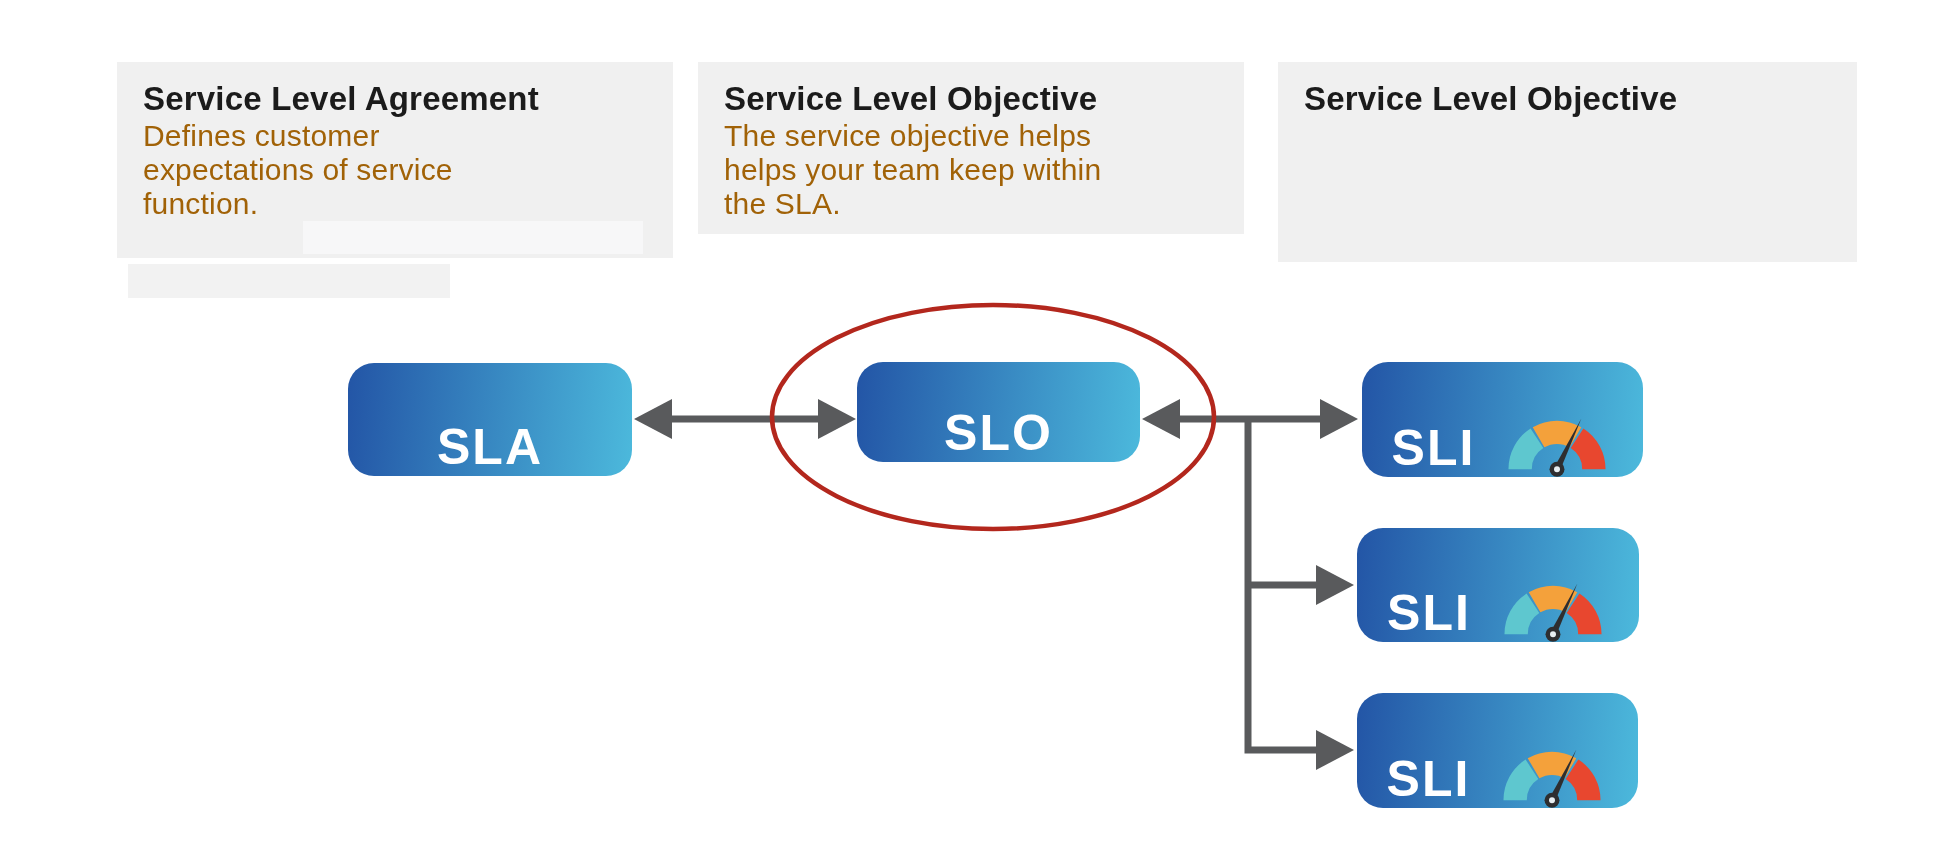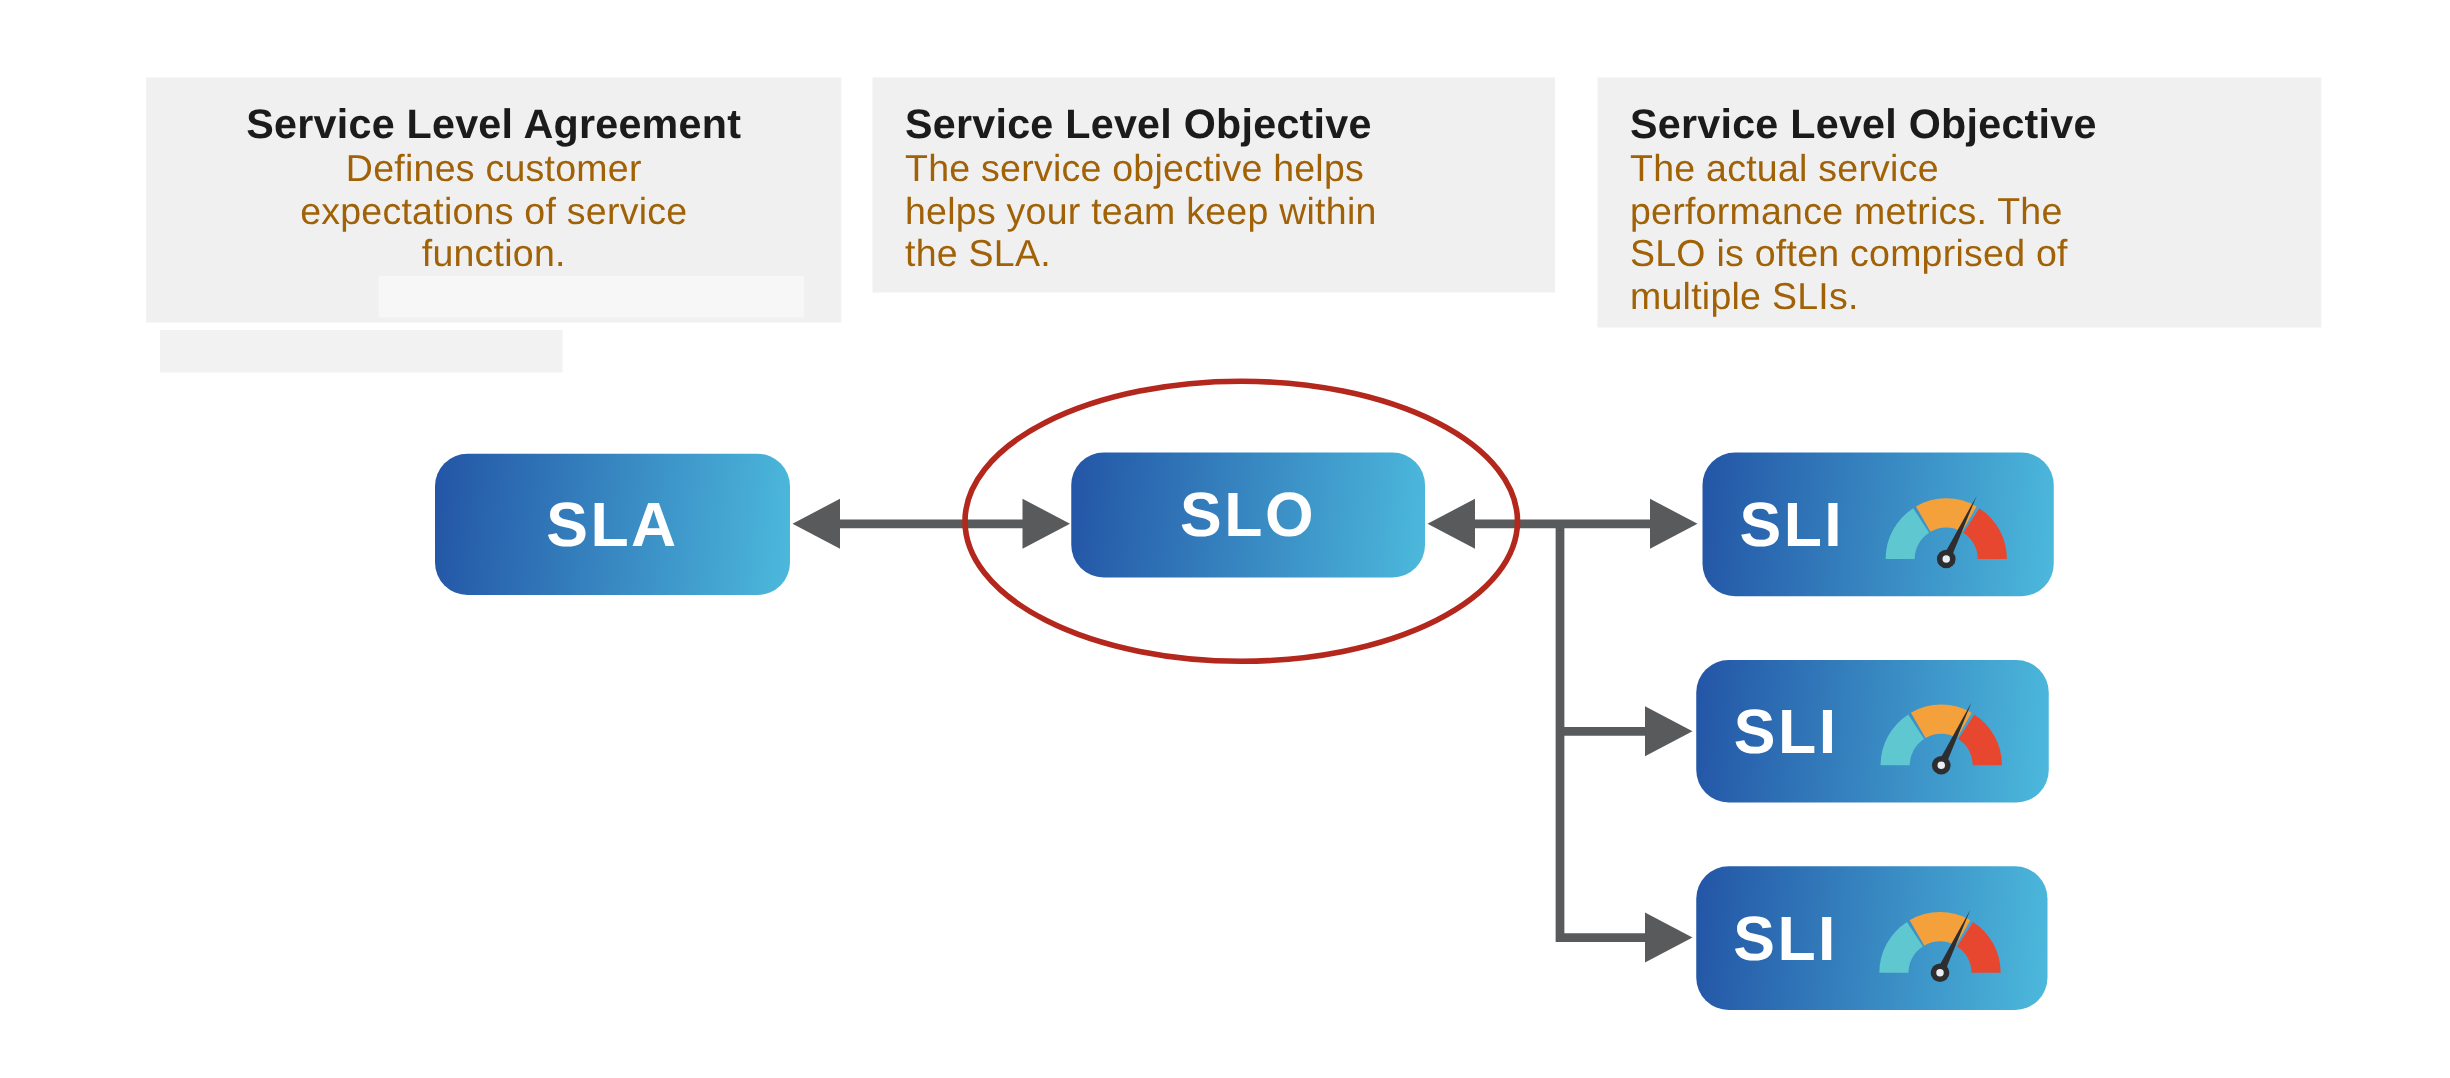--- a/index.html
+++ b/index.html
@@ -16,52 +16,48 @@
     letter-spacing:0.2px;
   }
   .card-body{
     font-size:30px;color:#a16207;line-height:34px;white-space:pre-line;
     letter-spacing:0.2px;
   }
   .patch{position:absolute;}
   .node{
     position:absolute;border-radius:26px;
     background:linear-gradient(95deg,#2355a6 0%,#4cb9dc 100%);
-    display:flex;align-items:center;justify-content:center;
+    display:flex;align-items:flex-end;justify-content:center;
     color:#ffffff;font-weight:bold;font-size:50px;letter-spacing:2px;
   }
   .node.sli{gap:26px;}
   .node .gauge{flex:0 0 auto;margin-top:4px;}
   .overlay{position:absolute;left:0;top:0;pointer-events:none;}
 </style>
 </head>
 <body>
 
 <div id="canvas">
 
-  <div class="card" style="left:117px;top:62px;width:556px;height:196px;text-align:center;">
+  <div class="card" style="left:117px;top:62px;width:556px;height:196px;">
     <div class="card-title">Service Level Agreement</div>
     <div class="card-body">Defines customer
 expectations of service
 function.</div>
   </div>
 
   <div class="card" style="left:698px;top:62px;width:546px;height:172px;">
     <div class="card-title">Service Level Objective</div>
     <div class="card-body">The service objective helps
 helps your team keep within
 the SLA.</div>
   </div>
 
   <div class="card" style="left:1278px;top:62px;width:579px;height:200px;">
     <div class="card-title">Service Level Objective</div>
-    <div class="card-body">The actual service
-performance metrics. The
-SLO is often comprised of
-multiple SLIs.</div>
   </div>
 
   <div class="patch" style="left:303px;top:221px;width:340px;height:33px;background:#f7f7f8;"></div>
   <div class="patch" style="left:128px;top:264px;width:322px;height:34px;background:#f2f2f2;"></div>
 
   <svg class="overlay" width="1960" height="862" viewBox="0 0 1960 862">
     <g stroke="#595a5c" stroke-width="7" fill="none">
 
       <line x1="666" y1="419" x2="824" y2="419"></line>
 

